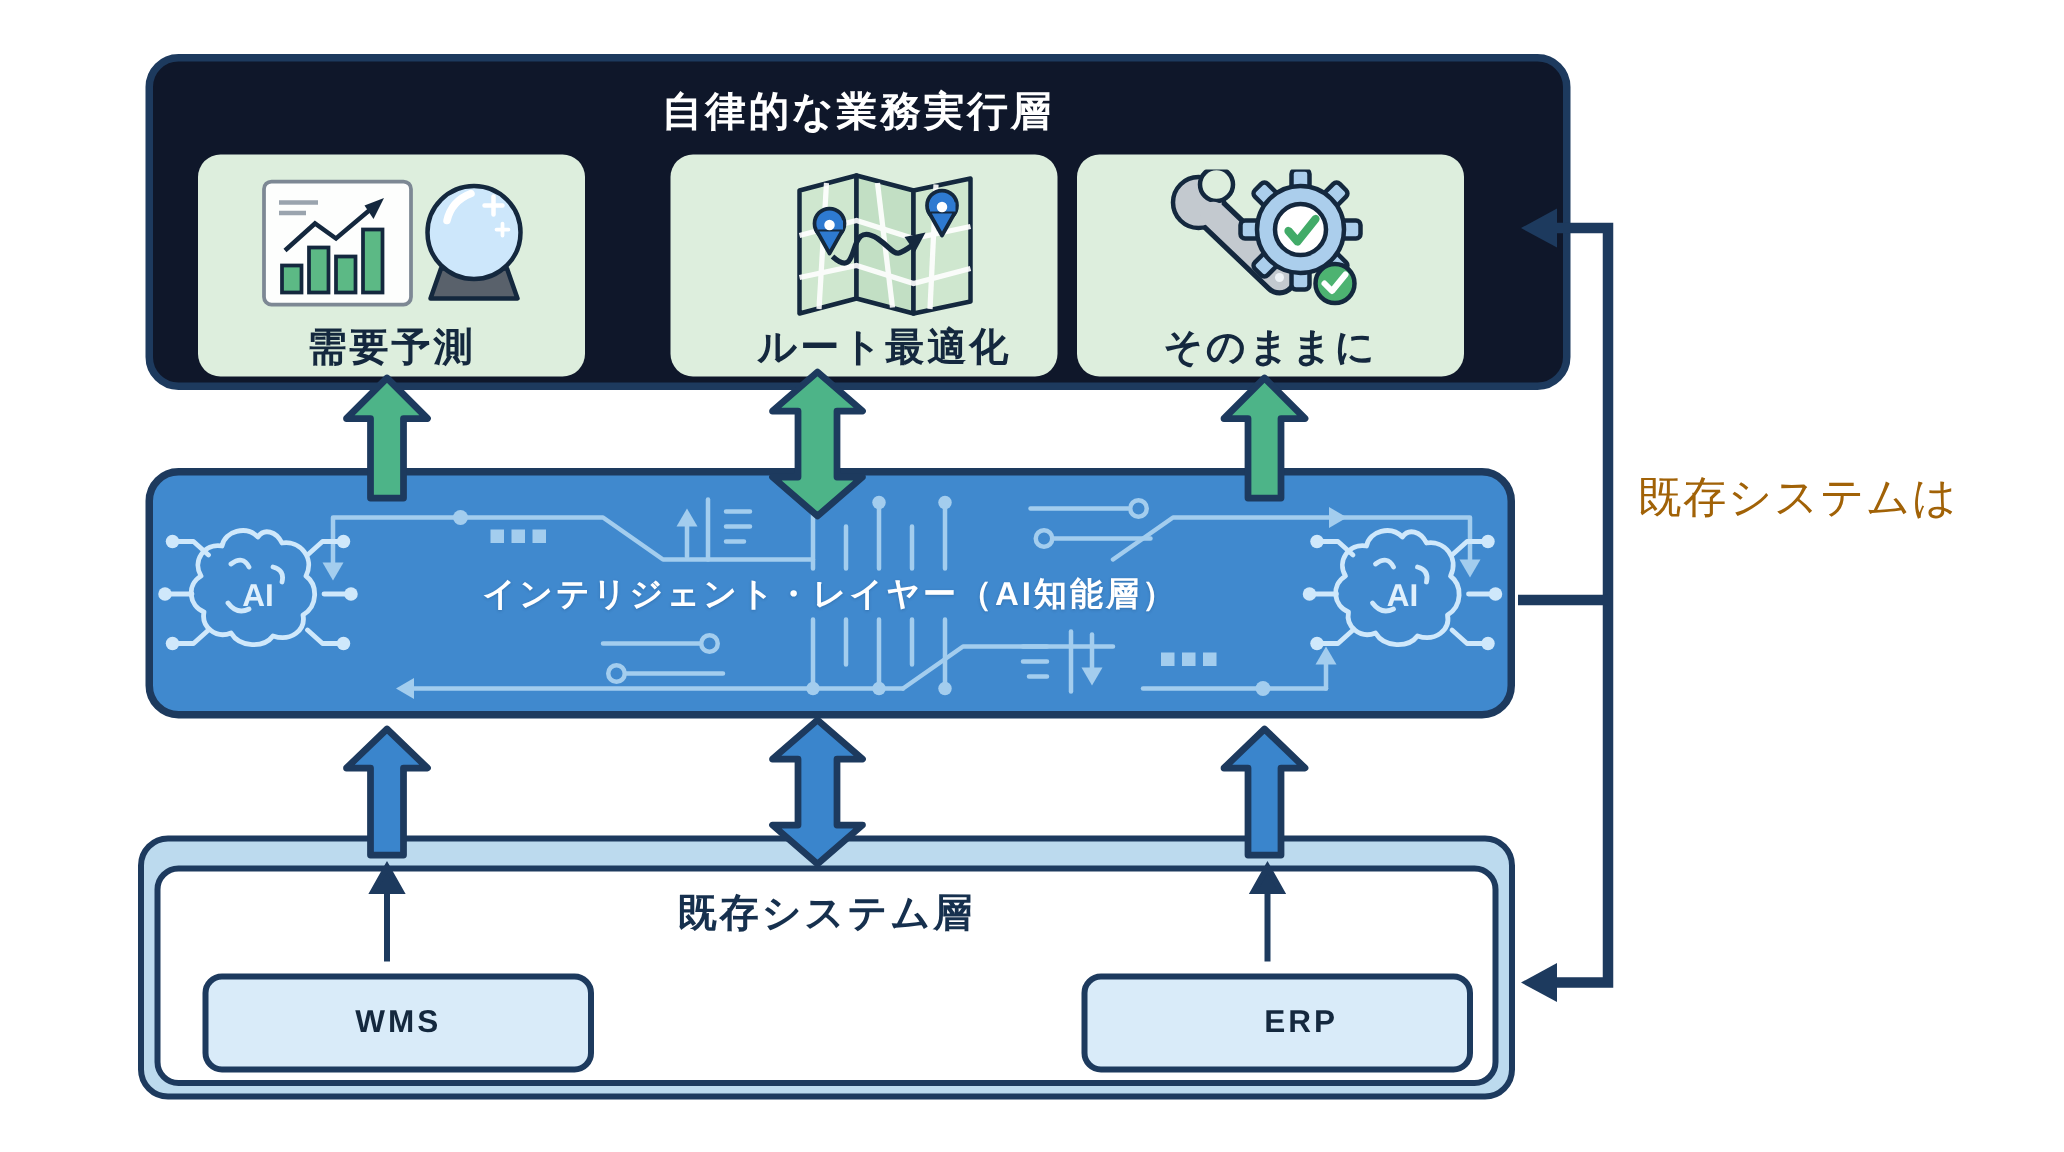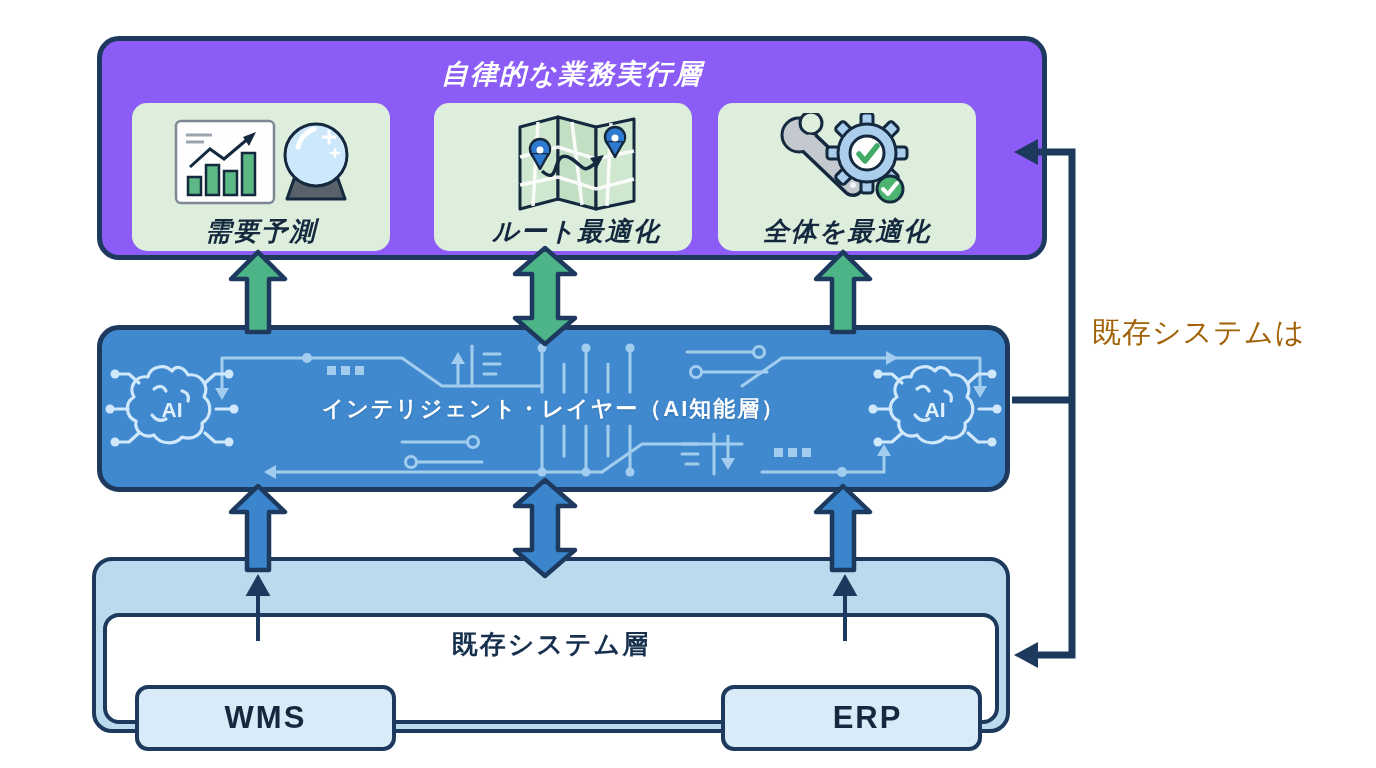--- a/index.html
+++ b/index.html
@@ -2,42 +2,42 @@
 <html><head>
 <meta charset="utf-8">
 <style>
   html,body{margin:0;padding:0;background:#ffffff;}
   #canvas{
     position:relative;width:1376px;height:768px;background:#ffffff;overflow:hidden;
     font-family:"Liberation Sans","DejaVu Sans",sans-serif;
   }
   
   .layer{position:absolute;box-sizing:border-box;border:5px solid #1d3a5e;border-radius:22px;}
-  #green-layer{left:97px;top:36px;width:950px;height:224px;background:#8b5cf6;font-style:italic;}
+  #green-layer{left:97px;top:36px;width:950px;height:224px;background:#0f172a;}
   #green-title{position:absolute;left:0;right:0;top:15px;text-align:center;
     color:#ffffff;font-size:27px;font-weight:bold;letter-spacing:2px;}
   .g-box{position:absolute;top:62px;width:258px;height:148px;background:#ddeedd;border-radius:15px;
     display:flex;flex-direction:column;align-items:center;justify-content:center;padding-top:8px;box-sizing:border-box;}
   .g-box .icon-wrap{height:98px;display:flex;align-items:center;justify-content:center;}
   .g-box .g-label{font-size:26px;font-weight:bold;color:#14283e;letter-spacing:2px;margin-top:2px;}
-  #gbox-1{left:30px;} #gbox-2{left:332px;padding-left:27px;} #gbox-3{left:616px;}
-
-  #blue-layer{left:97px;top:325px;width:913px;height:167px;background:#4089ce;}
+  #gbox-1{left:30px;} #gbox-2{left:345px;padding-left:27px;} #gbox-3{left:616px;}
+
+  #blue-layer{left:97px;top:312px;width:913px;height:167px;background:#4089ce;}
   #blue-title{position:absolute;left:0;right:0;top:0;bottom:0;display:flex;align-items:center;justify-content:center;
     color:#ffffff;font-size:22px;font-weight:bold;letter-spacing:2px;text-shadow:0 1px 2px rgba(20,50,90,.25);}
   #blue-deco{position:absolute;left:0;top:0;width:100%;height:100%;}
 
   #bottom-layer{left:92px;top:557px;width:918px;height:176px;background:#bcdaee;border-width:4px;border-radius:20px;}
   #bottom-inner{position:absolute;left:7px;right:7px;top:16px;bottom:5px;background:#ffffff;
-    border:4px solid #1d3a5e;border-radius:16px;box-sizing:border-box;margin-top:36px;}
+    border:4px solid #1d3a5e;border-radius:16px;box-sizing:border-box;}
   #bottom-title{position:absolute;left:0;right:0;top:10px;text-align:center;
     color:#16304e;font-size:26px;font-weight:bold;letter-spacing:2px;}
   .sys-box{position:absolute;top:68px;width:261px;height:66px;background:#d9ebf9;border:4px solid #1d3a5e;border-radius:13px;
     display:flex;align-items:center;justify-content:center;box-sizing:border-box;
-    font-size:31px;font-weight:bold;color:#14283e;letter-spacing:2px;}
+    font-size:21px;font-weight:bold;color:#14283e;letter-spacing:2px;}
   #sys-1{left:28px;} #sys-2{left:324px;} #sys-3{left:614px;padding-left:32px;}
 
   
   #annotation{position:absolute;left:1092px;top:312px;width:270px;
     color:#a16207;font-size:29px;font-weight:normal;line-height:41px;letter-spacing:1px;}
 
   #overlay{position:absolute;left:0;top:0;width:1376px;height:768px;pointer-events:none;}
 </style>
 </head>
 <body>
@@ -124,21 +124,21 @@
               <rect x="-6" y="-40" width="12" height="16" rx="3" transform="rotate(315)"></rect>
             </g>
             <circle r="29" fill="#abceec" stroke="#14283e" stroke-width="3"></circle>
             <circle r="17" fill="#ffffff" stroke="#14283e" stroke-width="3"></circle>
             <polyline points="-8,1 -2,8 10,-7" fill="none" stroke="#42ab68" stroke-width="5.5" stroke-linecap="round" stroke-linejoin="round"></polyline>
           </g>
           <circle cx="113" cy="76" r="13" fill="#4db371" stroke="#14283e" stroke-width="3"></circle>
           <polyline points="106,76 111,81 120,70" fill="none" stroke="#ffffff" stroke-width="4" stroke-linecap="round" stroke-linejoin="round"></polyline>
         </svg>
       </div>
-      <div class="g-label">全体を最適化</div>
+      <div class="g-label">そのままに</div>
     </div>
   </div>
 
   <div class="layer" id="blue-layer">
     <svg id="blue-deco" viewBox="0 0 903 157" preserveAspectRatio="none">
       <g stroke="#a3cdee" stroke-width="3" fill="none" stroke-linecap="round" stroke-linejoin="round">
 
         <path d="M120,62 V28 H300 L340,56 H440"></path>
         <path d="M640,56 L680,28 H878 V60"></path>
 

